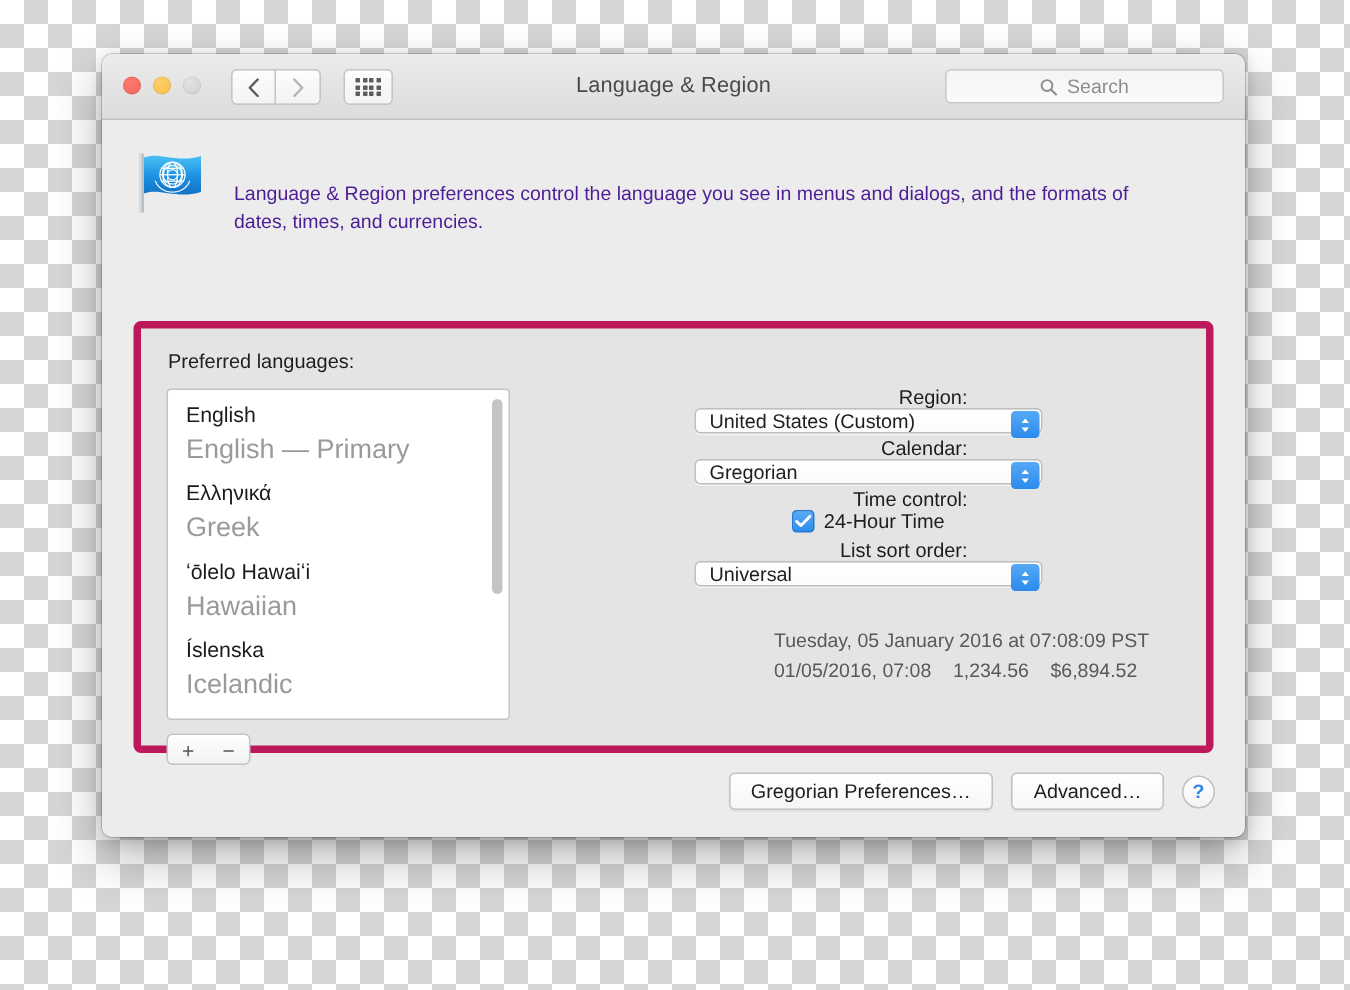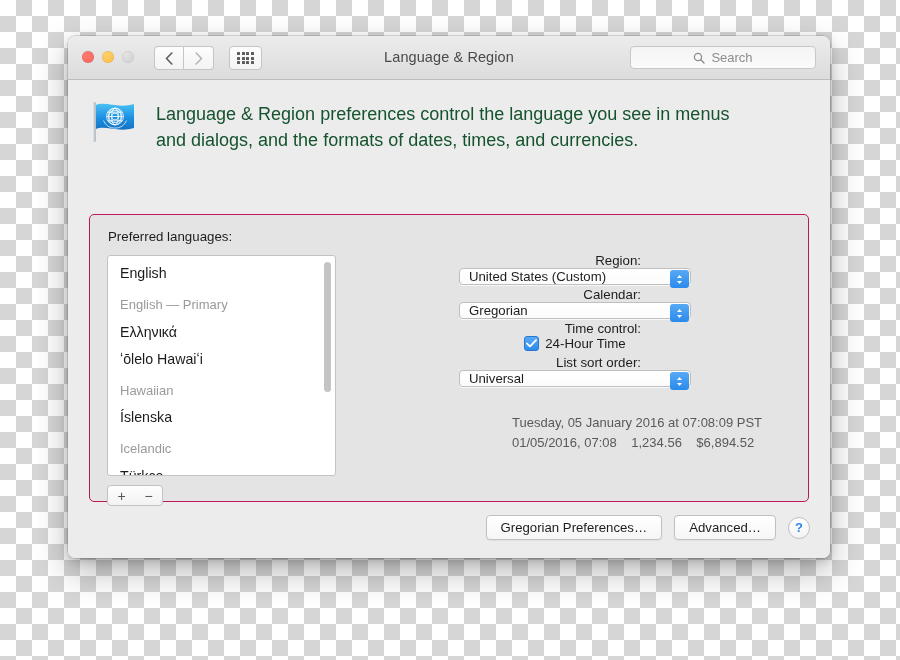--- a/index.html
+++ b/index.html
@@ -128,35 +128,36 @@
   
   #blurb {
     position: absolute;
     left: 20px; top: 18px;
     display: flex;
     gap: 16px;
     align-items: flex-start;
   }
   #flag-icon { width: 52px; height: 48px; flex: 0 0 auto; }
   #blurb-text {
-    font-size: 18px;
-    color: #14532d;
+    font-size: 13px;
+    color: #4c1d95;
     line-height: 1.45;
     padding-top: 3px;
     max-width: 600px;
+    margin-top: 19px;
   }
 
   
   #panel {
     position: absolute;
     left: 21px; top: 134px;
     width: 720px; height: 288px;
     background: #e4e4e4;
     border-radius: 5px;
-    border: 1px solid #be185d;
+    border: 5px solid #be185d;
   }
 
   #panel-label {
     position: absolute;
     left: 18px; top: 14px;
     font-size: 13.3px;
     color: #1d1d1d;
   }
 
   
@@ -174,24 +175,24 @@
     left: 0; right: 0; top: 0;
     padding: 9px 0 0 12px;
   }
   .lang-row { margin-bottom: 10px; }
   .lang-name {
     font-size: 14.2px;
     color: #1b1b1b;
     line-height: 1.2;
   }
   .lang-sub {
-    font-size: 13px;
+    font-size: 18px;
     color: #9a9a9a;
     line-height: 1.35;
-    margin-top: 14px;
+    margin-top: 1px;
   }
 
   #lang-scroll-track {
     position: absolute;
     right: 3px; top: 3px;
     width: 9px;
     bottom: 3px;
     background: transparent;
   }
   #lang-scroll-thumb {
@@ -435,20 +436,21 @@
       <div id="panel-label">Preferred languages:</div>
 
       <div id="lang-list">
         <div id="lang-items">
           <div class="lang-row">
             <div class="lang-name">English</div>
             <div class="lang-sub">English — Primary</div>
           </div>
           <div class="lang-row">
             <div class="lang-name">Ελληνικά</div>
+            <div class="lang-sub">Greek</div>
           </div>
           <div class="lang-row">
             <div class="lang-name">ʻōlelo Hawaiʻi</div>
             <div class="lang-sub">Hawaiian</div>
           </div>
           <div class="lang-row">
             <div class="lang-name">Íslenska</div>
             <div class="lang-sub">Icelandic</div>
           </div>
           <div class="lang-row">

